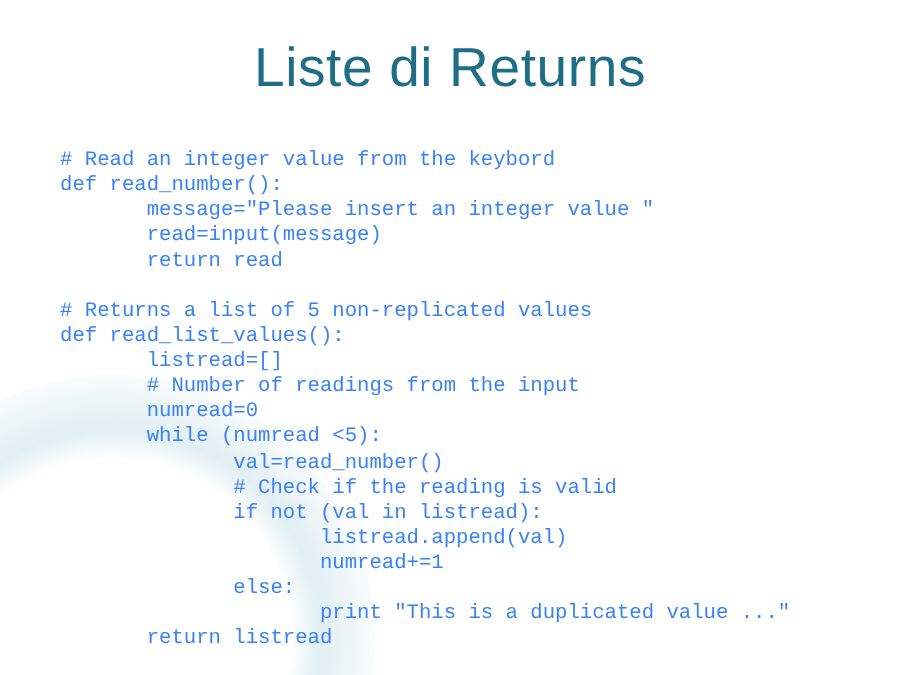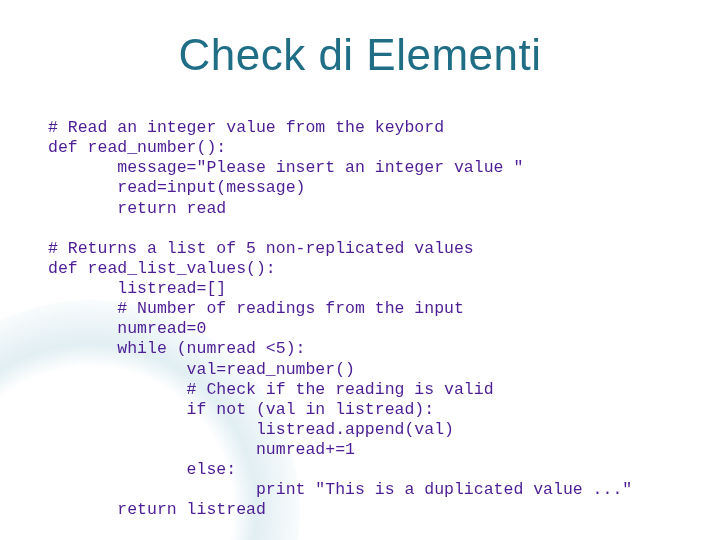--- a/index.html
+++ b/index.html
@@ -40,30 +40,30 @@
     letter-spacing: 0.5px;
   }
   .code {
     position: absolute;
     top: 118px;
     left: 48px;
     right: 40px;
     font-family: "Courier New", Courier, monospace;
     font-size: 16.5px;
     line-height: 1.22;
-    color: #4c1d95;
+    color: #3b82f6;
     white-space: pre;
   }
 </style>
 </head>
 <body>
 
 <div class="watermark"></div>
 
-<div class="title">Check di Elementi</div>
+<div class="title">Liste di Returns</div>
 
 <div class="code"># Read an integer value from the keybord
 def read_number():
        message="Please insert an integer value "
        read=input(message)
        return read
 
 # Returns a list of 5 non-replicated values
 def read_list_values():
        listread=[]

